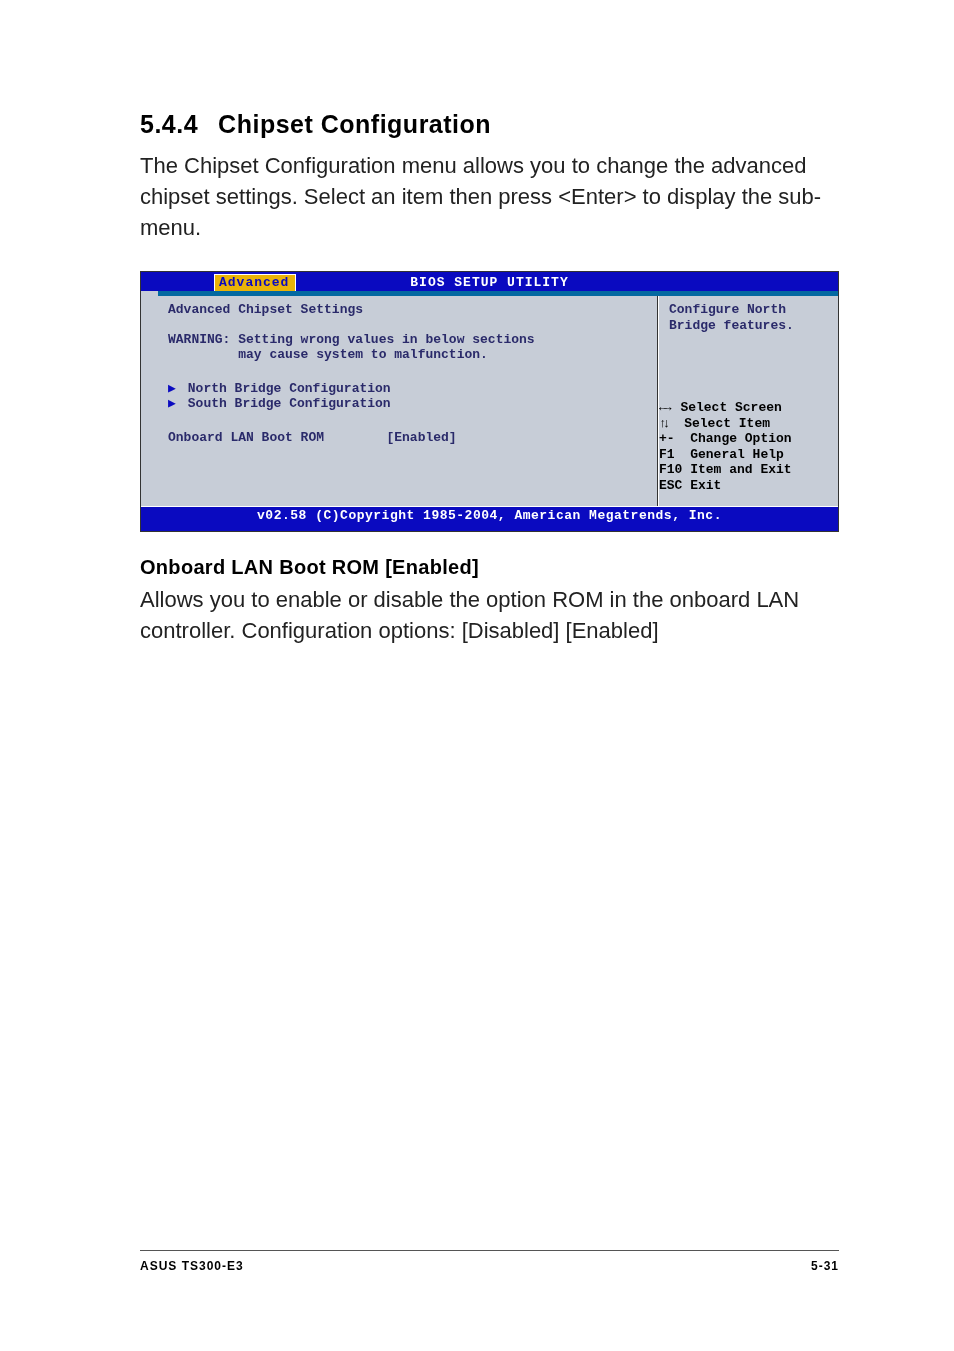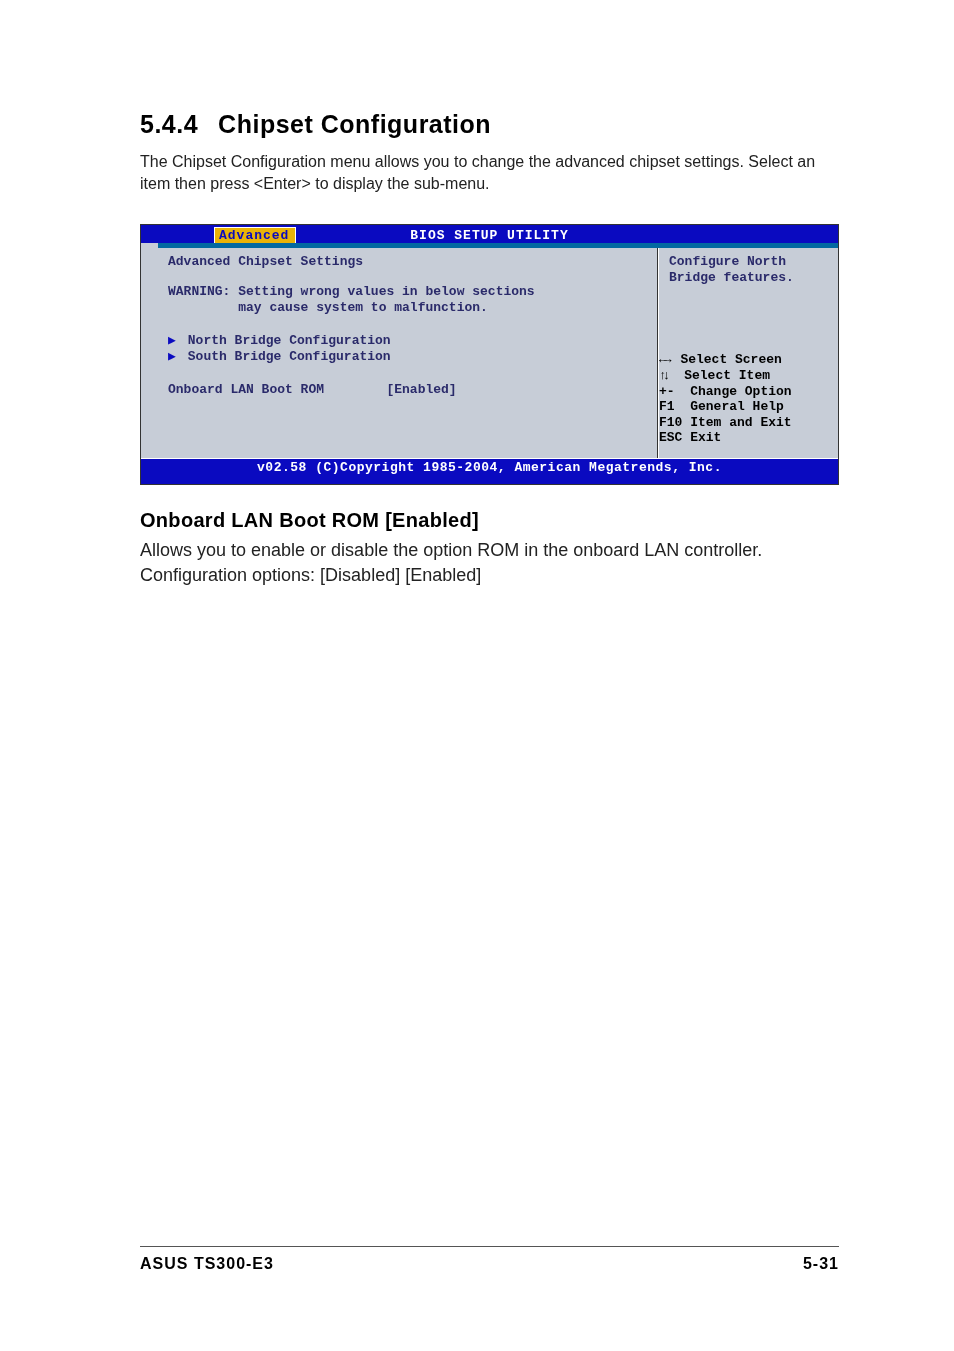--- a/index.html
+++ b/index.html
@@ -18,21 +18,21 @@
       font-weight: 900;
       letter-spacing: 0.5px;
       margin-bottom: 12px;
       font-family: Arial, sans-serif;
     }
     .section-number {
       display: inline-block;
       margin-right: 20px;
     }
     .section-intro {
-      font-size: 16px;
+      font-size: 22px;
       line-height: 1.4;
       color: #222;
       margin-bottom: 28px;
     }
     
     .bios-box {
       border: 1px solid #333;
       background: #c7cdd7;
       font-family: "Courier New", monospace;
       font-weight: bold;
@@ -105,37 +105,37 @@
     
     .sub-heading {
       font-size: 20px;
       font-weight: 900;
       margin-top: 24px;
       margin-bottom: 6px;
       letter-spacing: 0.3px;
       font-family: Arial, sans-serif;
     }
     .sub-body {
-      font-size: 18px;
+      font-size: 22px;
       line-height: 1.4;
       color: #222;
     }
     
     .page-footer {
       position: absolute;
       bottom: 78px;
       left: 140px;
       right: 115px;
       border-top: 1px solid #555;
       padding-top: 8px;
       display: flex;
       justify-content: space-between;
       font-family: Arial, sans-serif;
       font-weight: 900;
-      font-size: 16px;
+      font-size: 12px;
       letter-spacing: 1px;
     }
   </style>
 </head>
 <body>
 
 <div class="page-content">
   <h2 class="section-heading">
     <span class="section-number">5.4.4</span><span>Chipset Configuration</span>
   </h2>

